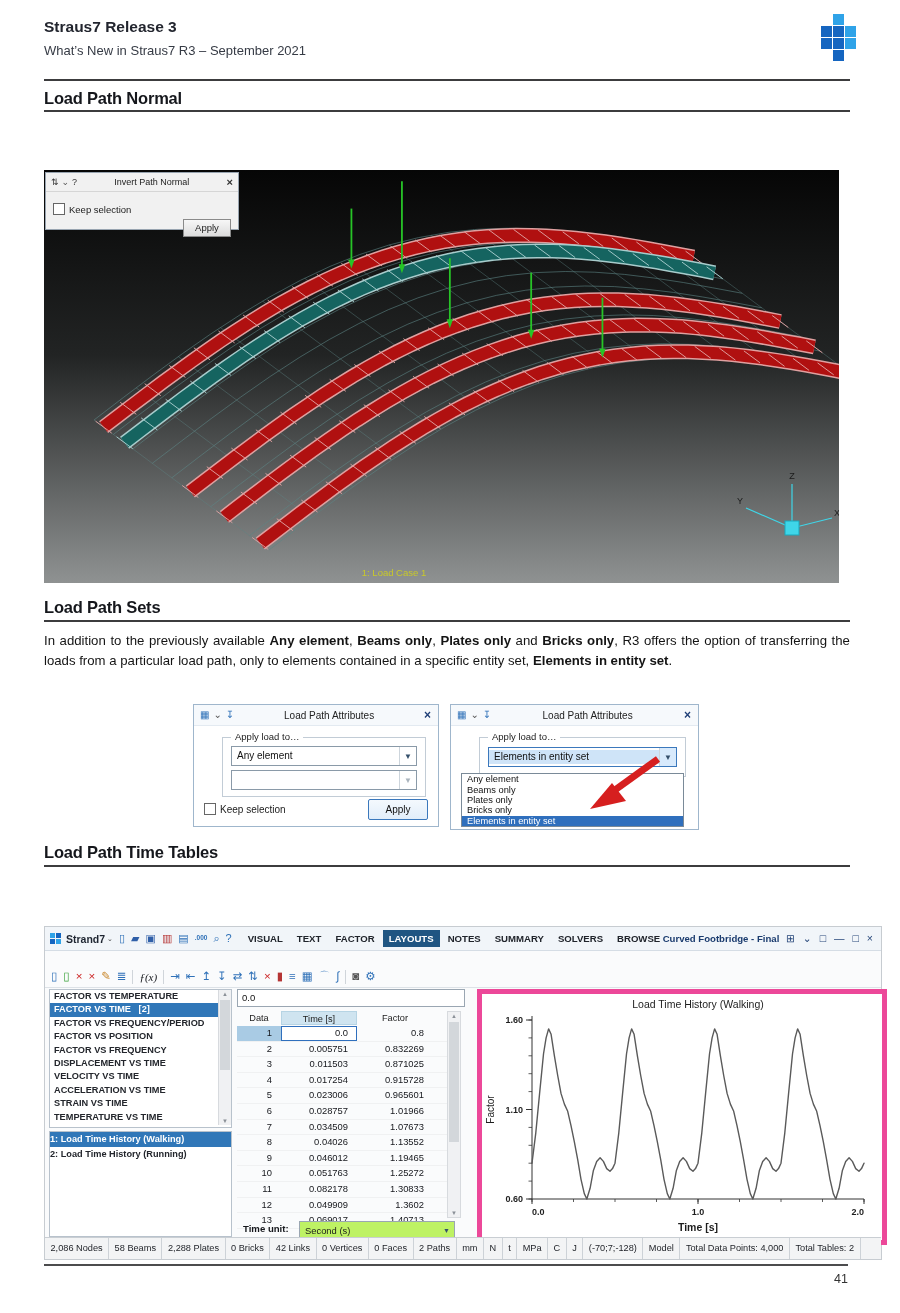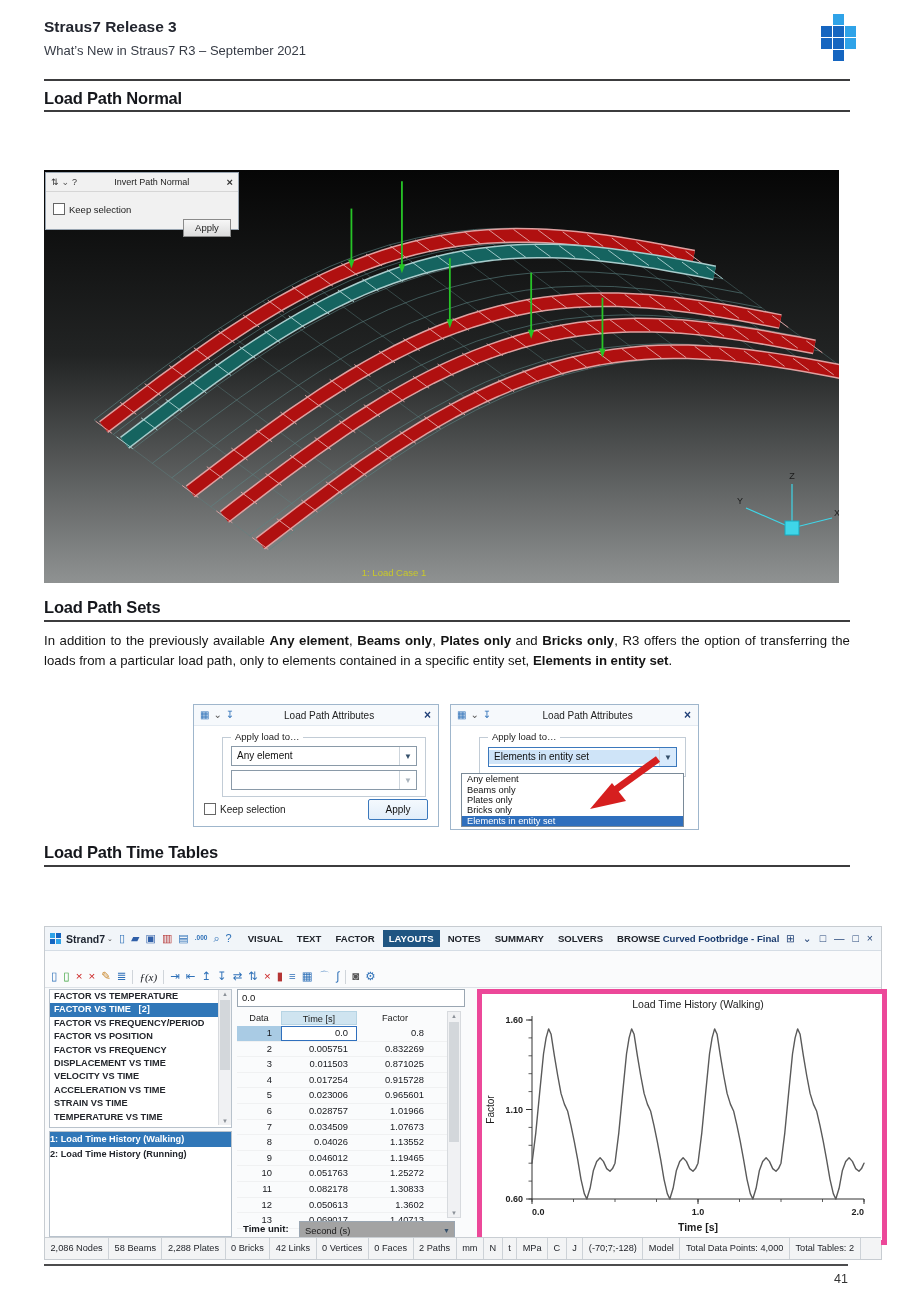--- a/index.html
+++ b/index.html
@@ -85,21 +85,21 @@
   .gbody{position:absolute;left:2px;top:37px;width:210px;}
   .grow{display:flex;height:14.6px;line-height:14.6px;font-size:9.4px;border-bottom:1px solid #f993;border-bottom:1px solid #f0f1f2;color:#15171c;}
   .grow .c0{width:44px;text-align:right;padding-right:9px;box-sizing:border-box;}
   .grow .c1{width:76px;text-align:right;padding-right:9px;box-sizing:border-box;}
   .grow .c2{width:76px;text-align:right;padding-right:9px;box-sizing:border-box;}
   .grow .c0.sel{background:#a9cbe4;}
   .grow .c1.foc{outline:1px solid #2f6fbd;outline-offset:-1px;background:#fff;}
   .gscroll{position:absolute;right:12px;top:22px;width:12px;height:205px;background:#f0f1f3;border:1px solid #d7dade;color:#8a9097;font-size:6px;text-align:center;}
   .tu-row{position:absolute;left:2px;top:232px;right:10px;height:17px;font-size:9.6px;}
   .tu-lab{position:absolute;left:6px;top:2px;font-weight:bold;color:#15171c;}
-  .tu-cmb{position:absolute;left:62px;right:8px;height:16px;border:1px solid #9aa6b2;background:#a3a3a3;display:flex;align-items:center;}
+  .tu-cmb{position:absolute;left:62px;right:8px;height:16px;border:1px solid #9aa6b2;background:#bef264;display:flex;align-items:center;}
   .tu-cmb .tx{flex:1;padding-left:5px;font-size:9.4px;}
   .tu-cmb .ch{width:15px;align-self:stretch;display:flex;align-items:center;justify-content:center;color:#35506b;font-size:7px;}
   .rpanel{position:absolute;left:432px;top:2px;width:400px;height:246px;background:#fff;border:5px solid #ec4899;}
   .statusbar{position:absolute;left:0;top:310px;right:0;height:21px;background:#f3f4f5;border-top:1px solid #c9ced3;display:flex;overflow:hidden;}
   .stc{padding:0 5.5px;font-size:9.2px;color:#1d2026;border-right:1px solid #cdd2d7;white-space:nowrap;line-height:20px;}
   .ftr-num{position:absolute;font-size:12.5px;color:#333;}
   .redarrow{position:absolute;right:32px;top:48px;width:84px;height:62px;z-index:3;}
 </style>
 </head>
 <body>
@@ -553,21 +553,21 @@
               <span class="c1">0.051763</span>
               <span class="c2">1.25272</span>
             </div>
             <div class="grow">
               <span class="c0">11</span>
               <span class="c1">0.082178</span>
               <span class="c2">1.30833</span>
             </div>
             <div class="grow">
               <span class="c0">12</span>
-              <span class="c1">0.050613</span>
+              <span class="c1">0.049909</span>
               <span class="c2">1.3602</span>
             </div>
             <div class="grow">
               <span class="c0">13</span>
               <span class="c1">0.069017</span>
               <span class="c2">1.40713</span>
             </div>
           </div>
         <div class="gscroll">
             <span style="position:absolute;top:1px;left:0;right:0;">▲</span>

